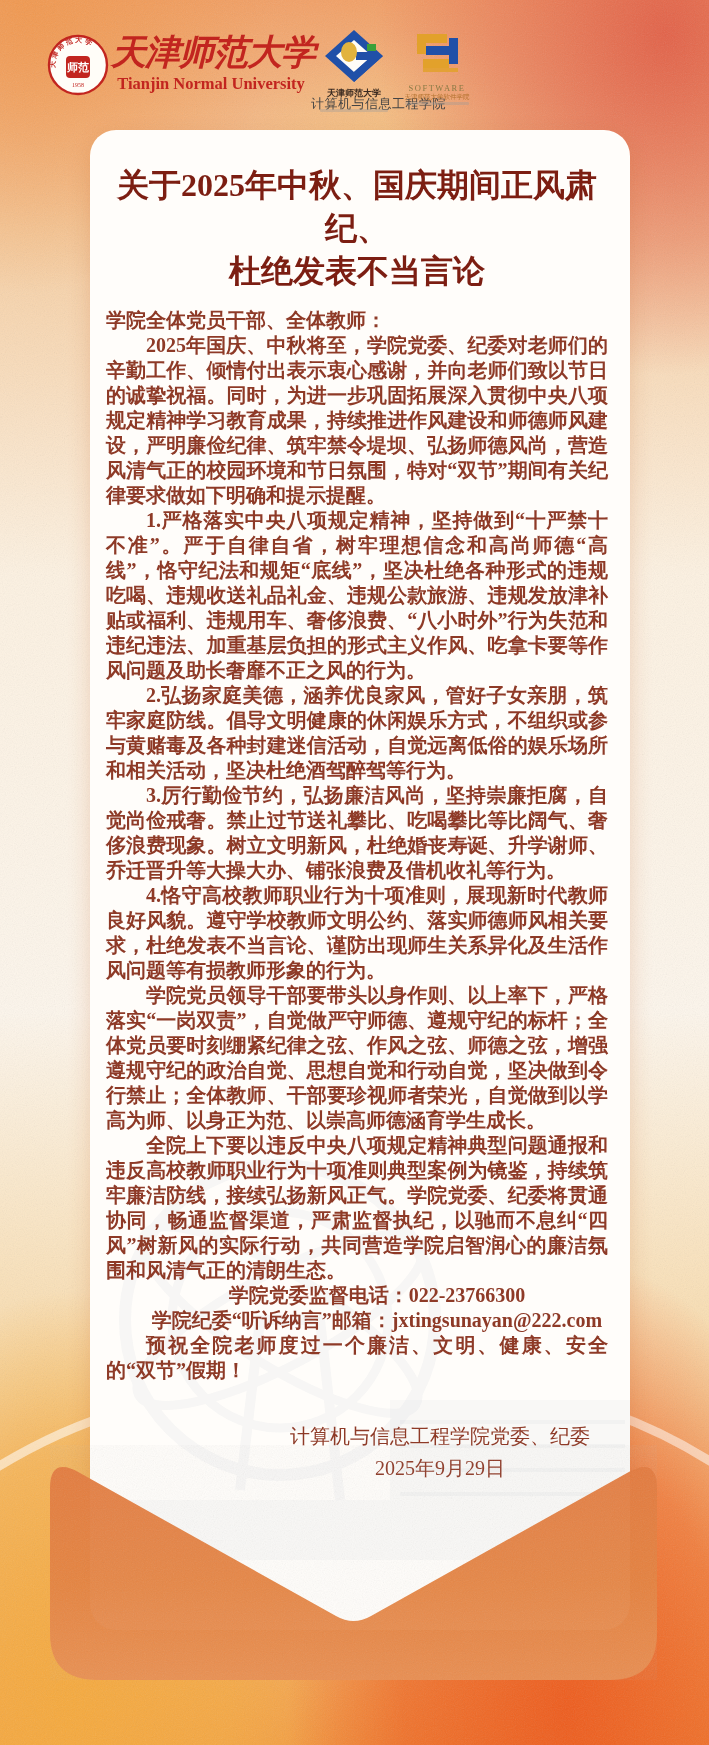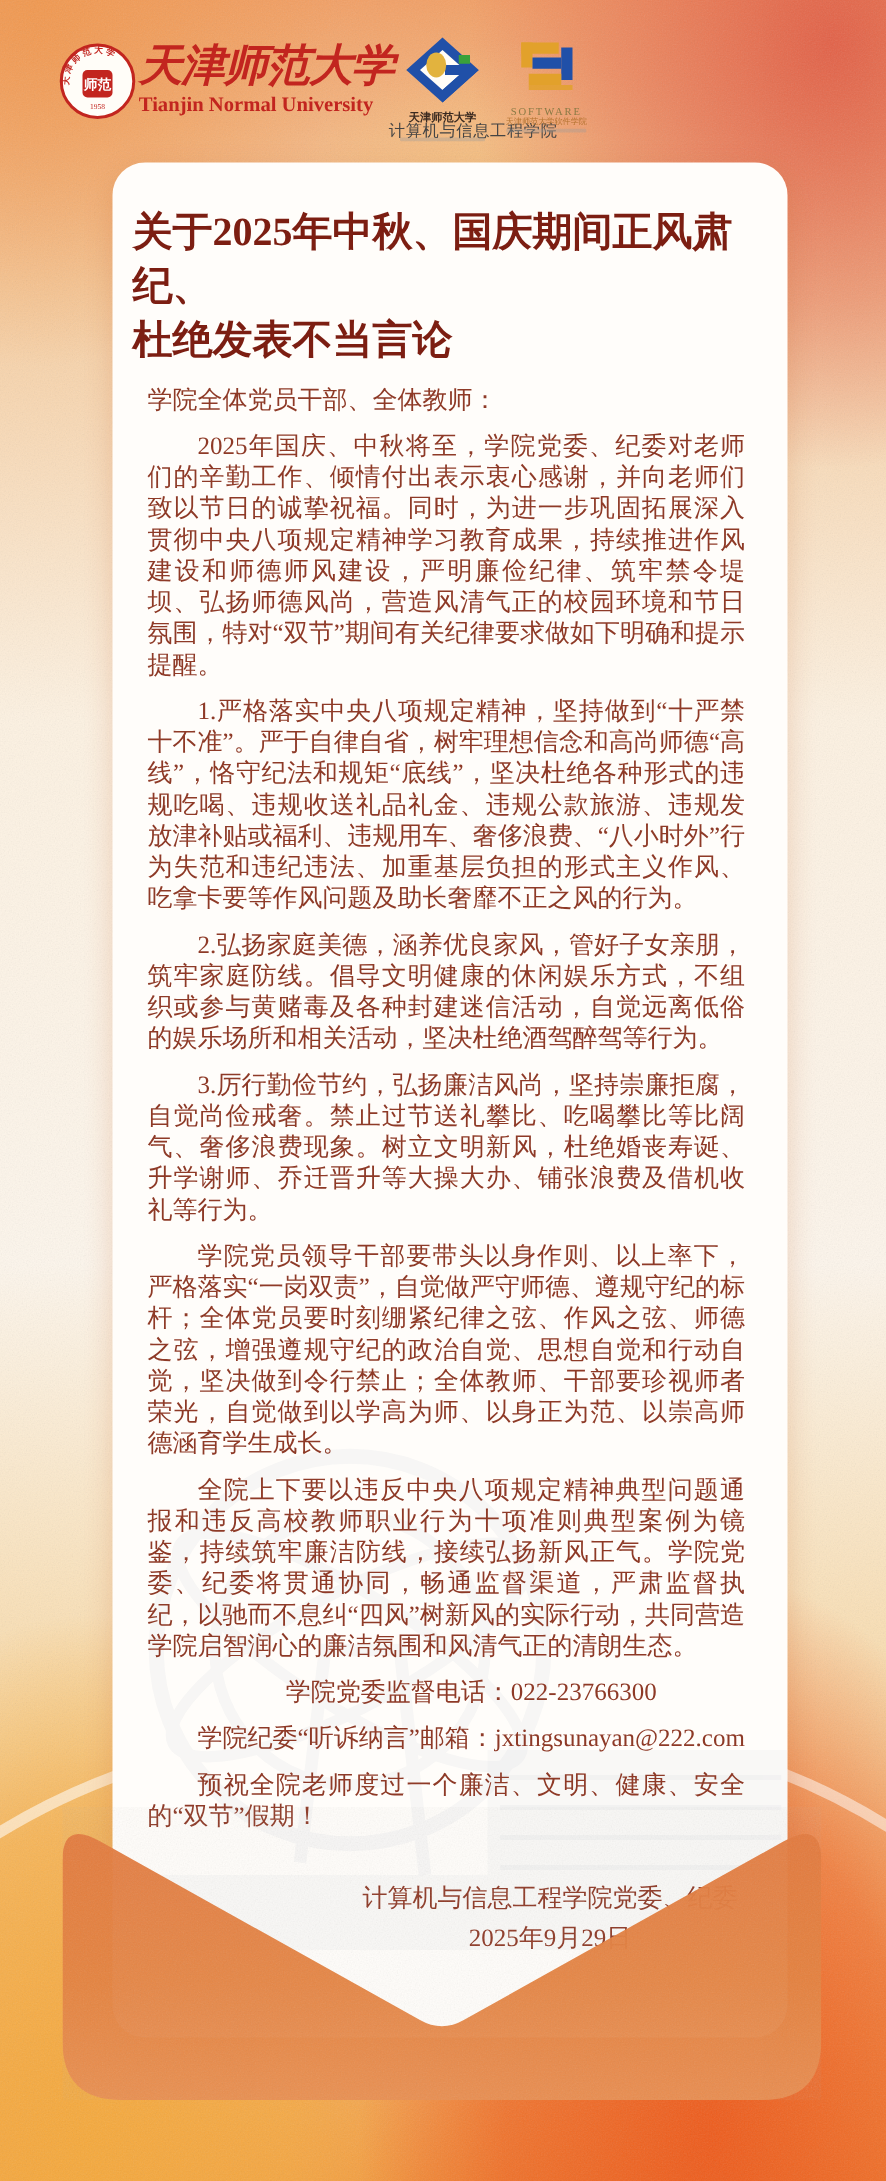--- a/index.html
+++ b/index.html
@@ -14,40 +14,40 @@
       radial-gradient(42% 16% at 58% 13%, rgba(248,206,128,.75) 0%, rgba(248,206,128,0) 70%),
       linear-gradient(180deg,#f2a066 0%,#f6cda0 13%,#fdf2e2 33%,#fdf6ec 58%,#f8d8a4 80%,#f39a42 100%);
   }
   .noise{position:absolute;inset:0;z-index:1;opacity:.14;pointer-events:none;}
   .arcs{position:absolute;left:0;top:1350px;z-index:2;pointer-events:none;}
   
   .header{position:absolute;left:45px;top:28px;width:620px;height:96px;z-index:4;}
   .seal{position:absolute;left:2px;top:6px;}
   .uniname{position:absolute;left:66px;top:4px;width:200px;}
   .uniname .cn{font-size:35px;font-weight:bold;font-style:italic;color:#c2251f;letter-spacing:-1px;line-height:42px;white-space:nowrap;}
-  .uniname .en{font-size:16.5px;font-weight:bold;color:#c2251f;line-height:20px;white-space:nowrap;}
+  .uniname .en{font-size:16.5px;font-weight:bold;color:#c2251f;line-height:20px;white-space:nowrap;text-align:center;}
   .logoblock{position:absolute;text-align:center;}
   .logoblock .l1{font-size:9px;font-weight:bold;color:#3a2a20;line-height:11px;white-space:nowrap;}
   .logoblock .l2{font-size:13px;color:#444;letter-spacing:.5px;line-height:9px;white-space:nowrap;}
   .logoblock .l2.sw{color:#8a7a45;font-size:8.5px;letter-spacing:1.5px;}
   .logoblock .l3{font-size:6.5px;color:#b3722f;line-height:8px;white-space:nowrap;}
   .faintbar{height:3px;margin:1px auto 0;width:80%;background:#9a9a9a;opacity:.35;border-radius:1px;}
   .collegelogo{left:266px;top:0;width:86px;}
   .softwarelogo{left:352px;top:4px;width:80px;}
   
   .card{
     position:absolute;left:90px;top:130px;width:540px;height:1500px;z-index:3;
     background:#fffdfa;border-radius:26px;overflow:hidden;
     box-shadow:0 8px 22px rgba(196,92,34,.22);
   }
   .wm{position:absolute;left:0;bottom:0;z-index:0;pointer-events:none;}
   .content{position:relative;z-index:1;padding:0 22px 0 16px;color:#8e3a27;}
-  .title{margin:34px 0 0;text-align:left;font-size:32px;line-height:43px;font-weight:bold;color:#7c1e12;}
+  .title{margin:34px 0 0;text-align:center;font-size:32px;line-height:43px;font-weight:bold;color:#7c1e12;}
   .bodytext{margin-top:15px;font-size:20px;line-height:25px;text-align:justify;}
-  .bodytext p{margin:12px;text-indent:2em;}
+  .bodytext p{margin:0;text-indent:2em;font-weight:bold;}
   .bodytext p.salutation{text-indent:0;}
   .bodytext p.plain{text-align:center;}
   .signblock{margin:40px 18px 0 0;text-align:right;}
   .signinner{display:inline-block;text-align:center;font-size:20px;line-height:26px;color:#8e3a27;}
   .signinner .date{margin-top:6px;}
   
   .envelope{position:absolute;left:50px;top:1443px;z-index:5;pointer-events:none;}
 </style>
 </head>
 <body>
@@ -142,20 +142,21 @@
         <span>关于2025年中秋、国庆期间正风肃纪、</span><br>
         <span>杜绝发表不当言论</span>
       </h1>
 
       <div class="bodytext">
         <p class="salutation">学院全体党员干部、全体教师：</p>
         <p>2025年国庆、中秋将至，学院党委、纪委对老师们的辛勤工作、倾情付出表示衷心感谢，并向老师们致以节日的诚挚祝福。同时，为进一步巩固拓展深入贯彻中央八项规定精神学习教育成果，持续推进作风建设和师德师风建设，严明廉俭纪律、筑牢禁令堤坝、弘扬师德风尚，营造风清气正的校园环境和节日氛围，特对“双节”期间有关纪律要求做如下明确和提示提醒。</p>
         <p>1.严格落实中央八项规定精神，坚持做到“十严禁十不准”。严于自律自省，树牢理想信念和高尚师德“高线”，恪守纪法和规矩“底线”，坚决杜绝各种形式的违规吃喝、违规收送礼品礼金、违规公款旅游、违规发放津补贴或福利、违规用车、奢侈浪费、“八小时外”行为失范和违纪违法、加重基层负担的形式主义作风、吃拿卡要等作风问题及助长奢靡不正之风的行为。</p>
         <p>2.弘扬家庭美德，涵养优良家风，管好子女亲朋，筑牢家庭防线。倡导文明健康的休闲娱乐方式，不组织或参与黄赌毒及各种封建迷信活动，自觉远离低俗的娱乐场所和相关活动，坚决杜绝酒驾醉驾等行为。</p>
         <p>3.厉行勤俭节约，弘扬廉洁风尚，坚持崇廉拒腐，自觉尚俭戒奢。禁止过节送礼攀比、吃喝攀比等比阔气、奢侈浪费现象。树立文明新风，杜绝婚丧寿诞、升学谢师、乔迁晋升等大操大办、铺张浪费及借机收礼等行为。</p>
+        <p>4.恪守高校教师职业行为十项准则，展现新时代教师良好风貌。遵守学校教师文明公约、落实师德师风相关要求，杜绝发表不当言论、谨防出现师生关系异化及生活作风问题等有损教师形象的行为。</p>
         <p>学院党员领导干部要带头以身作则、以上率下，严格落实“一岗双责”，自觉做严守师德、遵规守纪的标杆；全体党员要时刻绷紧纪律之弦、作风之弦、师德之弦，增强遵规守纪的政治自觉、思想自觉和行动自觉，坚决做到令行禁止；全体教师、干部要珍视师者荣光，自觉做到以学高为师、以身正为范、以崇高师德涵育学生成长。</p>
         <p>全院上下要以违反中央八项规定精神典型问题通报和违反高校教师职业行为十项准则典型案例为镜鉴，持续筑牢廉洁防线，接续弘扬新风正气。学院党委、纪委将贯通协同，畅通监督渠道，严肃监督执纪，以驰而不息纠“四风”树新风的实际行动，共同营造学院启智润心的廉洁氛围和风清气正的清朗生态。</p>
         <p class="plain">学院党委监督电话：022-23766300</p>
         <p class="plain">学院纪委“听诉纳言”邮箱：jxtingsunayan@222.com</p>
         <p>预祝全院老师度过一个廉洁、文明、健康、安全的“双节”假期！</p>
       </div>
 
       <div class="signblock">
         <div class="signinner">
           <div>计算机与信息工程学院党委、纪委</div>

